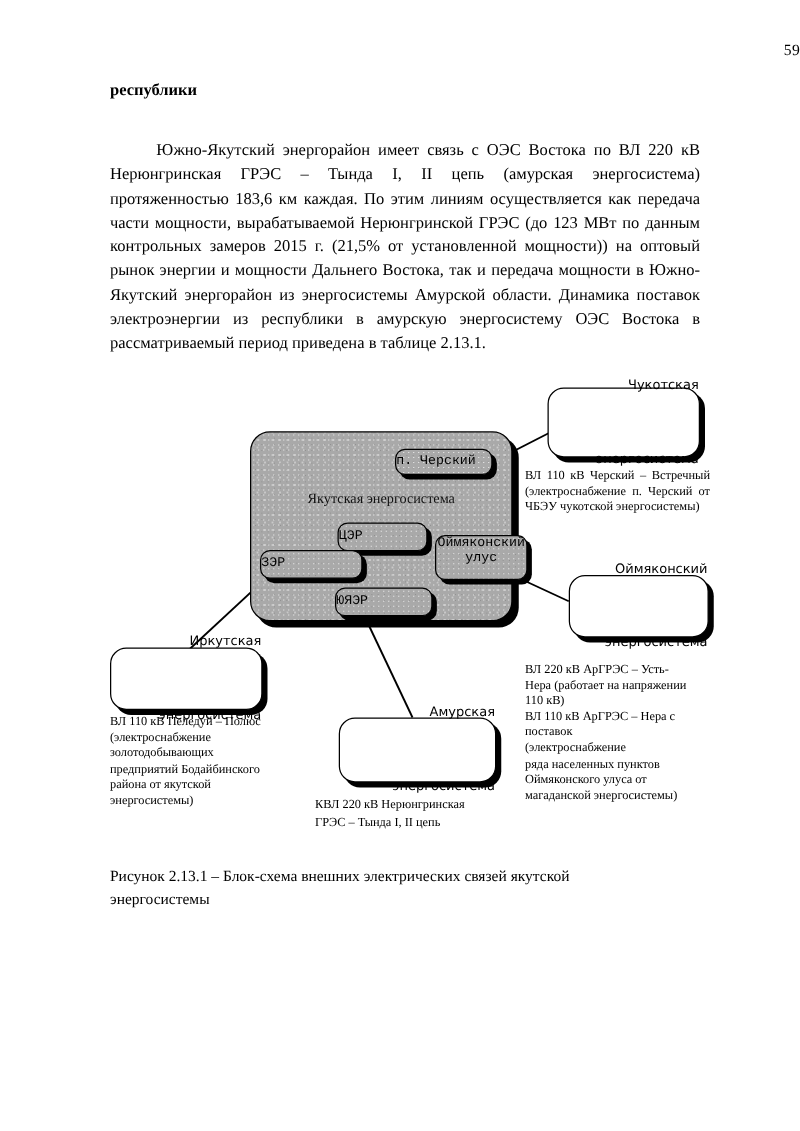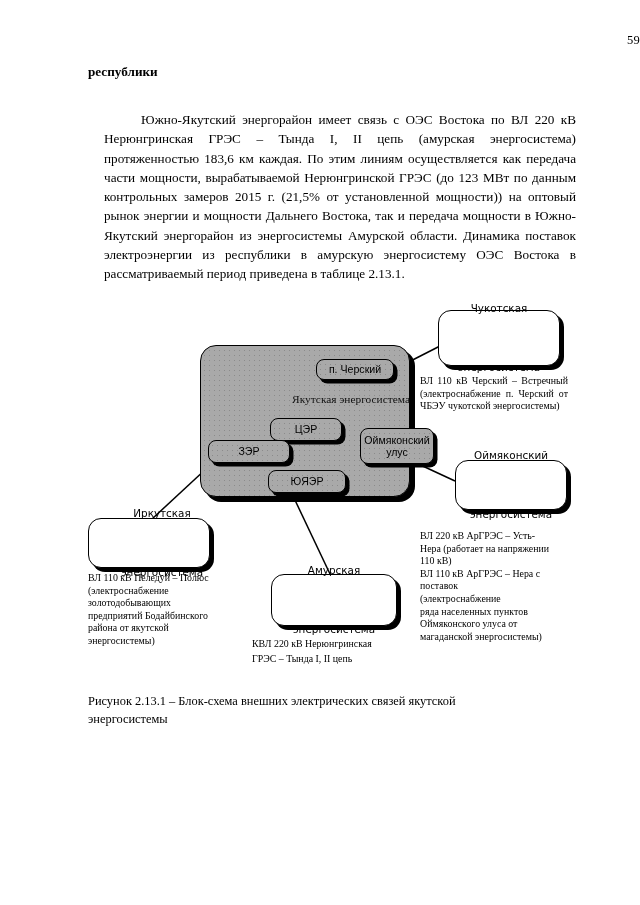--- a/index.html
+++ b/index.html
@@ -51,21 +51,21 @@
   }
   .heading .h-line2 {
     display: block;
     text-indent: 0;
   }
 
   
   .body-par {
     position: absolute;
     top: 110px;
-    left: 104px;
+    left: 88px;
     width: 472px;
     font-size: 13.2px;
     line-height: 19.3px;
     text-align: justify;
     text-indent: 37px;
     hyphens: none;
   }
 
   
   .diagram {
@@ -85,21 +85,21 @@
   
   .callout {
     position: absolute;
     box-sizing: border-box;
     background: #ffffff;
     border: 1.6px solid #000;
     border-radius: 13px;
     box-shadow: 4px 4px 0 0 #000;
     display: flex;
     flex-direction: column;
-    align-items: center;
+    align-items: flex-end;
     justify-content: center;
     text-align: center;
     font-family: "DejaVu Sans", "Liberation Sans", sans-serif;
     font-size: 10.4px;
     line-height: 15px;
     color: #000;
     gap: 44px;
   }
 
   
@@ -119,41 +119,39 @@
   }
   .grey-title {
     position: absolute;
     left: 0;
     top: 47px;
     width: 100%;
     text-align: center;
     font-family: "Liberation Serif", serif;
     font-size: 11.4px;
     color: #111;
-    padding-left: 46px;
   }
 
   
   .sub-box {
     position: absolute;
     box-sizing: border-box;
     border: 1.4px solid #000;
     border-radius: 8px;
     box-shadow: 3.5px 3.5px 0 0 #000;
     background-color: #a9a9a9;
     background-image:
       radial-gradient(rgba(255,255,255,.85) 0.6px, transparent 0.7px),
       radial-gradient(rgba(0,0,0,.18) 0.5px, transparent 0.6px);
     background-size: 4px 4px, 5px 5px;
     background-position: 0 0, 1px 2px;
     display: flex;
     align-items: center;
-    justify-content: center;
     text-align: center;
-    font-family: Liberation Sans, sans-serif;
+    font-family: Liberation Mono, monospace;
     font-size: 10.6px;
     line-height: 12.5px;
     color: #000;
   }
 
   
   .annot {
     position: absolute;
     font-family: "Liberation Serif", serif;
     font-size: 9.9px;
@@ -215,21 +213,21 @@
     </div>
 
     <div class="sub-box" style="left:208px; top:440px; width:82px; height:23px;">
       <span>ЗЭР</span>
     </div>
 
     <div class="sub-box" style="left:268px; top:470px; width:78px; height:23px;">
       <span>ЮЯЭР</span>
     </div>
 
-    <div class="sub-box" style="left:360px; top:428px; width:74px; height:36px; flex-direction:column; line-height:12px;">
+    <div class="sub-box" style="left:348px; top:428px; width:74px; height:36px; flex-direction:column; line-height:12px;">
       <span>Оймяконский улус</span>
     </div>
 
     <div class="callout" style="left:438px; top:310px; width:122px; height:56px;">
       <span>Чукотская</span>
       <span>энергосистема</span>
     </div>
 
     <div class="callout" style="left:455px; top:460px; width:112px; height:50px;">
       <span>Оймяконский</span>

